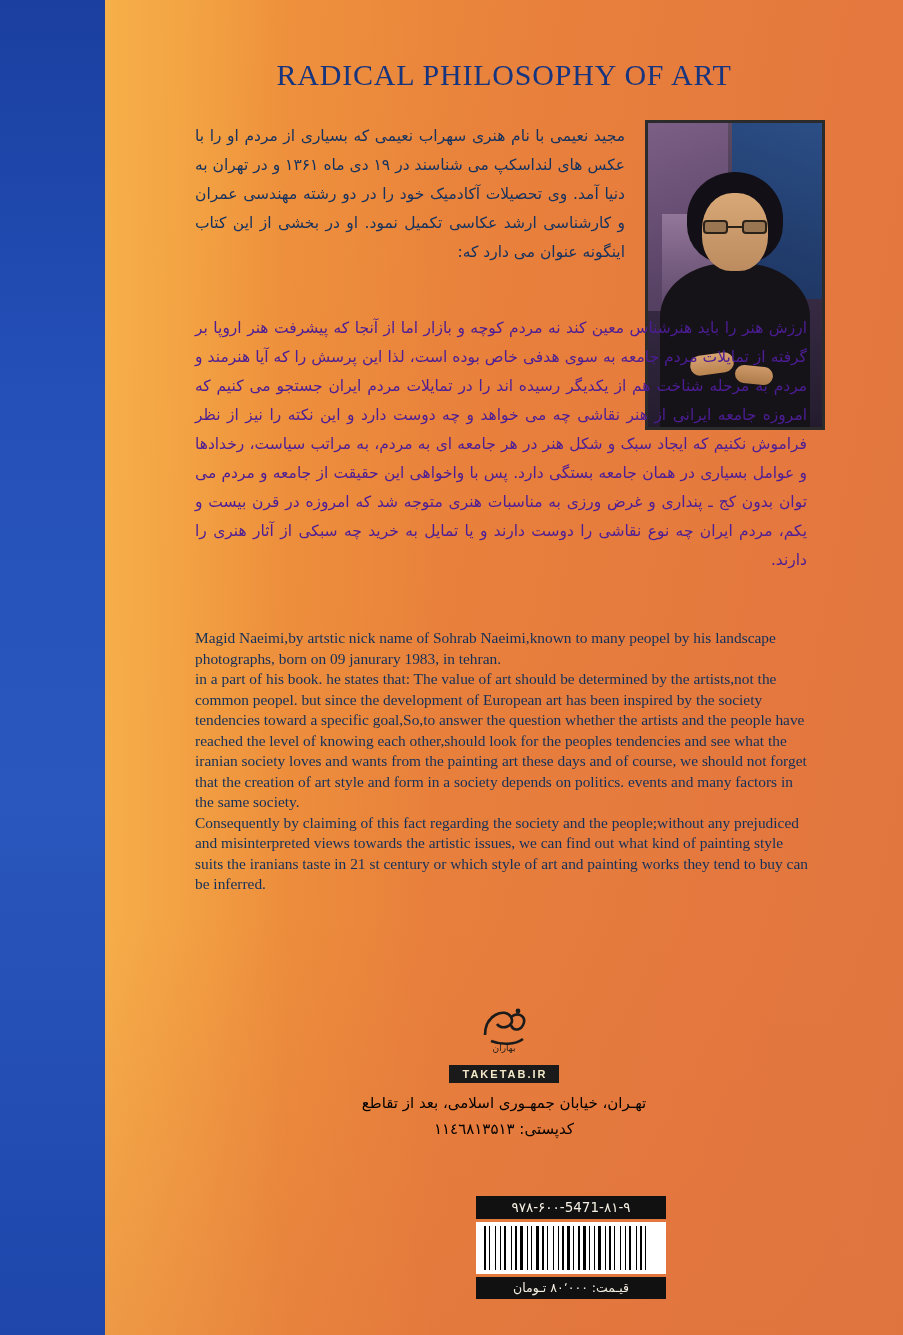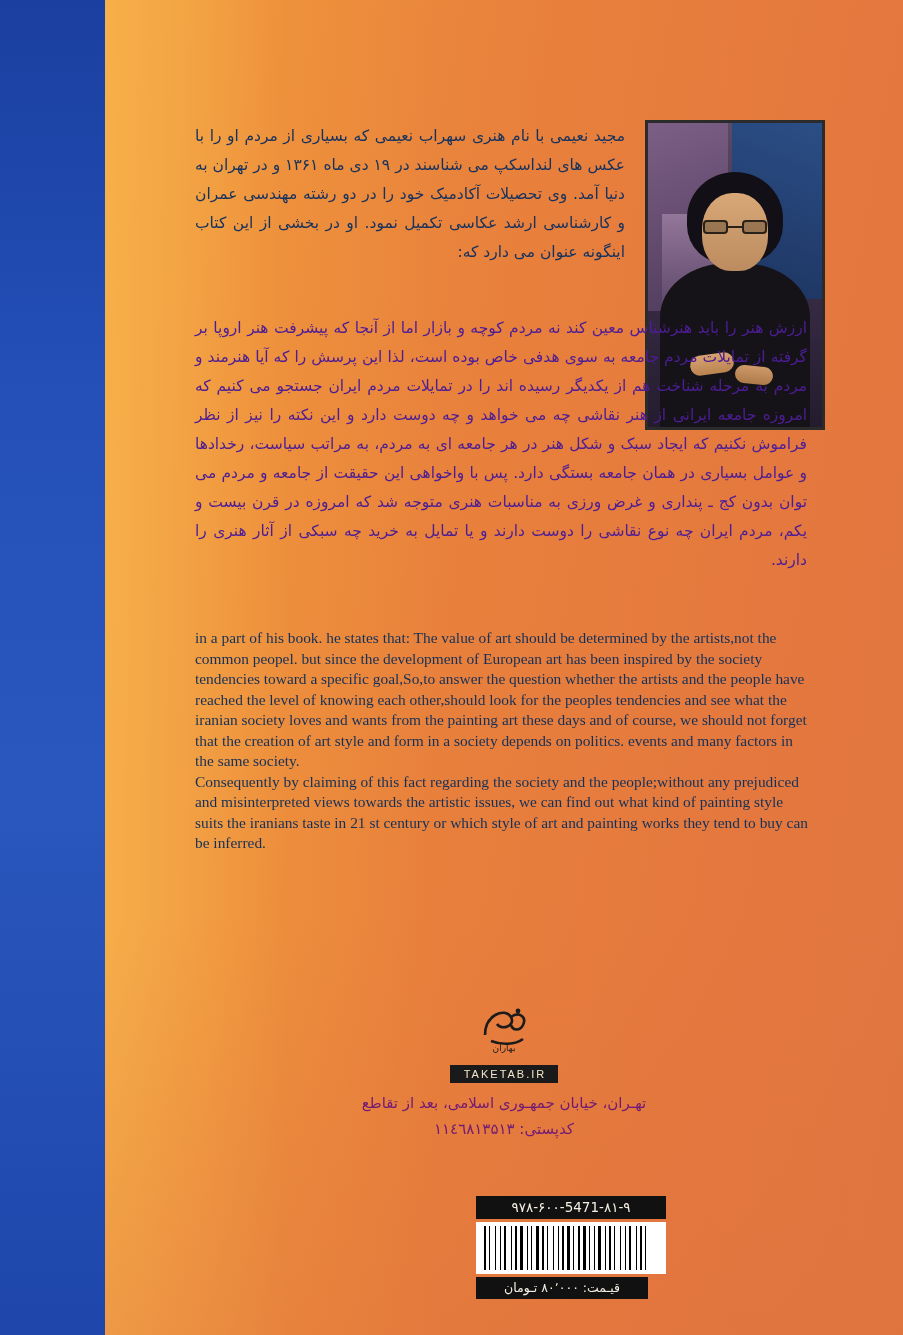--- a/index.html
+++ b/index.html
@@ -198,30 +198,31 @@
   .logo-mark svg { display: block; }
   .logo-caption {
     display: inline-block;
     margin-top: 6px;
     background: #1a1a1a;
     color: #f3e7c9;
     font-family: "Liberation Sans", sans-serif;
     font-size: 11px;
     letter-spacing: 2px;
     padding: 3px 12px 3px 14px;
+    font-weight: bold;
   }
 
   
   .address {
     position: absolute;
     left: 0; top: 1090px;
     width: 798px;
     text-align: center;
     direction: rtl;
-    color: #701a75;
+    color: #000000;
     font-family: "DejaVu Sans", sans-serif;
     font-size: 15px;
     line-height: 26px;
   }
 
   
   .isbn-bar {
     position: absolute;
     left: 371px; top: 1196px;
     width: 190px;
@@ -245,21 +246,21 @@
     gap: 1px;
   }
   .barcode i {
     display: block;
     background: #000;
     height: 100%;
   }
   .price-bar {
     position: absolute;
     left: 371px; top: 1277px;
-    width: 172px;
+    width: 190px;
     background: #111;
     color: #f4efe2;
     text-align: center;
     direction: rtl;
     font-family: "DejaVu Sans", sans-serif;
     font-size: 12.5px;
     padding: 3px 0 4px;
   }
 </style>
 </head>
@@ -267,20 +268,21 @@
 
 <div class="page">
 
   <div class="bg-blue-left"></div>
   <div class="bg-orange-main"></div>
   <div class="bg-orange-glow"></div>
   <div class="bg-bottom-shade"></div>
 
   <div class="content">
 
+    <div class="title">Radical Philosophy of Art</div>
 
     <div class="photo-frame">
       <div class="photo-inner">
         <div class="ph-wall-a"></div>
         <div class="ph-wall-b"></div>
         <div class="ph-wall-c"></div>
         <div class="ph-body"></div>
         <div class="ph-hair"></div>
         <div class="ph-face"></div>
         <div class="ph-glasses">
@@ -295,20 +297,21 @@
 
     <div class="fa-block">
       <p>مجید نعیمی با نام هنری سهراب نعیمی که بسیاری از مردم او را با عکس های لنداسکپ می شناسند در ۱۹ دی ماه ۱۳۶۱ و در تهران به دنیا آمد. وی تحصیلات آکادمیک خود را در دو رشته مهندسی عمران و کارشناسی ارشد عکاسی تکمیل نمود. او در بخشی از این کتاب اینگونه عنوان می دارد که:</p>
     </div>
 
     <div class="fa-wide" style="top:298px;">
       <p>ارزش هنر را باید هنرشناس معین کند نه مردم کوچه و بازار اما از آنجا که پیشرفت هنر اروپا بر گرفته از تمایلات مردم جامعه به سوی هدفی خاص بوده است، لذا این پرسش را که آیا هنرمند و مردم به مرحله شناخت هم از یکدیگر رسیده اند را در تمایلات مردم ایران جستجو می کنیم که امروزه جامعه ایرانی از هنر نقاشی چه می خواهد و چه دوست دارد و این نکته را نیز از نظر فراموش نکنیم که ایجاد سبک و شکل هنر در هر جامعه ای به مردم، به مراتب سیاست، رخدادها و عوامل بسیاری در همان جامعه بستگی دارد. پس با واخواهی این حقیقت از جامعه و مردم می توان بدون کج ـ پنداری و غرض ورزی به مناسبات هنری متوجه شد که امروزه در قرن بیست و یکم، مردم ایران چه نوع نقاشی را دوست دارند و یا تمایل به خرید چه سبکی از آثار هنری را دارند.</p>
     </div>
 
     <div class="en-block">
+      <p>Magid Naeimi,by artstic nick name of Sohrab Naeimi,known to many peopel by his landscape photographs, born on 09 janurary 1983, in tehran.</p>
       <p>in a part of his book. he states that: The value of art should be determined by the artists,not the common peopel. but since the development of European art has been inspired by the society tendencies toward a specific goal,So,to answer the question whether the artists and the people have reached the level of knowing each other,should look for the peoples tendencies and see what the iranian society loves and wants from the painting art these days and of course, we should not forget that the creation of art style and form in a society depends on politics. events and many factors in the same society.</p>
       <p>Consequently by claiming of this fact regarding the society and the people;without any prejudiced and misinterpreted views towards the artistic issues, we can find out what kind of painting style suits the iranians taste in 21 st century or which style of art and painting works they tend to buy can be inferred.</p>
     </div>
 
     <div class="logo-wrap">
       <span class="logo-mark">
         <svg width="66" height="60" viewBox="0 0 66 60" aria-hidden="true">
           <g fill="none" stroke="#1b1b1b" stroke-width="2.6">
             <path d="M14 40 C14 20, 34 12, 40 22 C45 31, 30 36, 26 29"></path>
             <path d="M40 22 C48 16, 56 22, 52 30 C49 36, 42 36, 40 30"></path>

